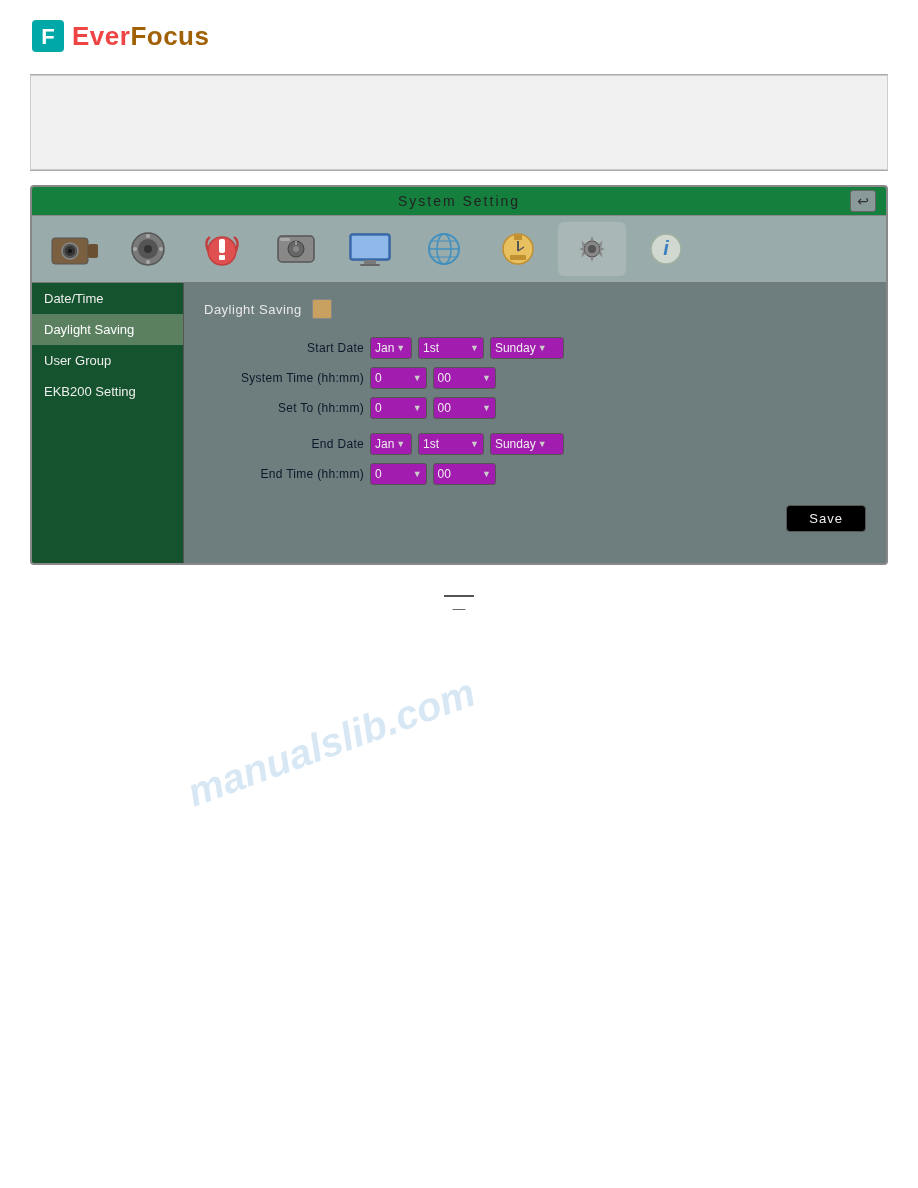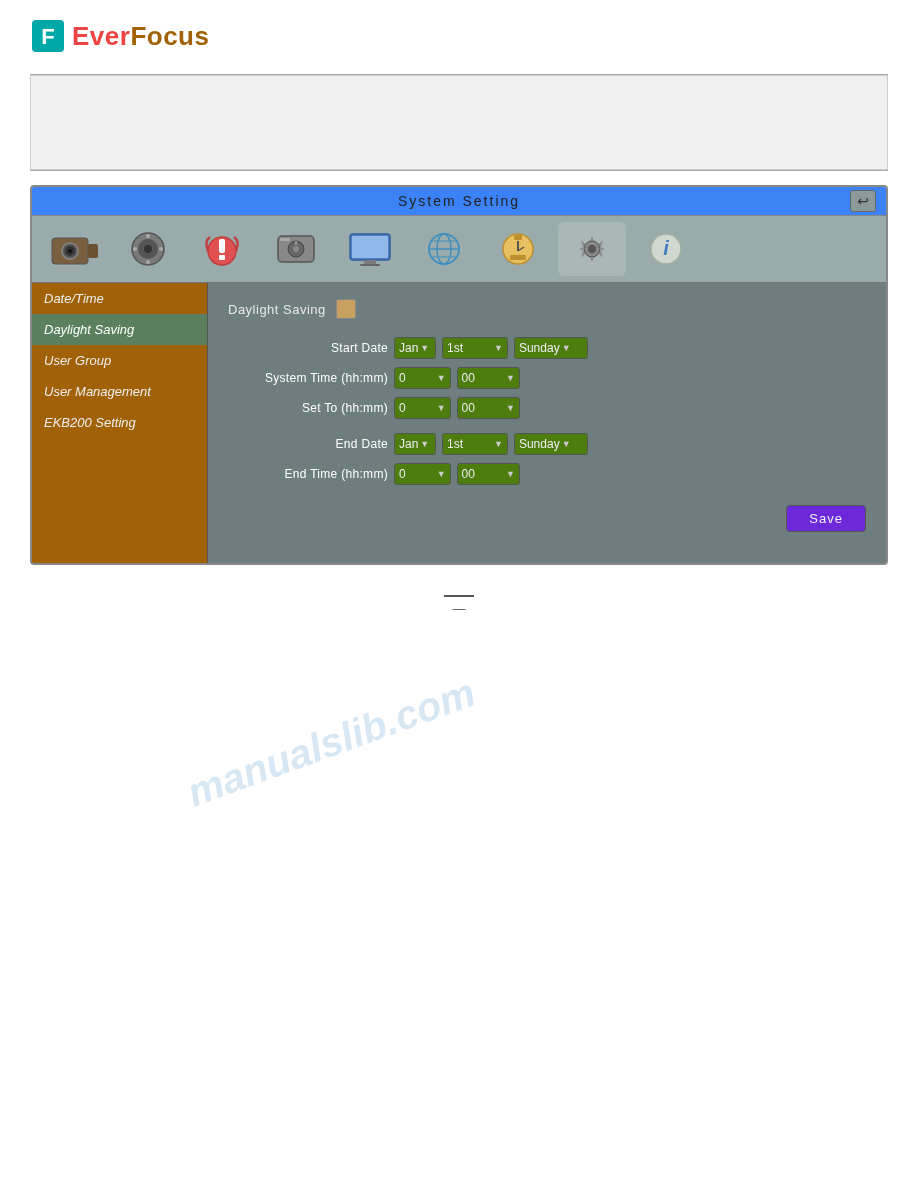--- a/index.html
+++ b/index.html
@@ -58,21 +58,21 @@
     .ui-panel {
       margin: 0 30px;
       border: 2px solid #888;
       background: #b0b8b8;
       border-radius: 4px;
       overflow: hidden;
     }
 
     
     .title-bar {
-      background: #3b82f6;
+      background: #15803d;
       display: flex;
       align-items: center;
       justify-content: center;
       padding: 6px 10px;
       position: relative;
       border-bottom: 1px solid #888;
     }
     .title-bar-text {
       font-size: 14px;
       color: #222;
@@ -122,25 +122,24 @@
 
     
     .panel-body {
       display: flex;
       background: #6e7e7e;
       min-height: 280px;
     }
 
     
     .sidebar {
-      width: 176px;
-      background: #a16207;
+      width: 152px;
+      background: #14532d;
       border-right: 1px solid #555;
       flex-shrink: 0;
-      font-style: italic;
     }
     .sidebar-item {
       padding: 8px 12px;
       font-size: 13px;
       color: #eee;
       cursor: pointer;
       white-space: nowrap;
     }
     .sidebar-item.active {
       background: #5a8060;
@@ -180,28 +179,28 @@
       margin-bottom: 14px;
     }
     .form-row {
       display: flex;
       align-items: center;
       margin-bottom: 8px;
       gap: 6px;
     }
     .form-row-label {
       font-size: 12px;
-      color: #ffffff;
+      color: #0f172a;
       text-align: right;
       width: 160px;
       flex-shrink: 0;
       letter-spacing: 0.3px;
     }
     .dropdown {
-      background: #4d7c0f;
+      background: #a21caf;
       border: 1px solid #555;
       border-radius: 3px;
       color: #eee;
       font-size: 12px;
       padding: 2px 4px;
       display: flex;
       align-items: center;
       gap: 2px;
       cursor: pointer;
       height: 22px;
@@ -222,21 +221,21 @@
     }
 
     
     .save-row {
       display: flex;
       justify-content: flex-end;
       margin-top: 10px;
       padding-top: 6px;
     }
     .save-btn {
-      background: #6d28d9;
+      background: #000000;
       border: 1px solid #555;
       border-radius: 4px;
       color: #eee;
       font-size: 13px;
       padding: 5px 22px;
       cursor: pointer;
       letter-spacing: 1px;
     }
 
     
@@ -376,21 +375,20 @@
         </svg>
     </div>
   </div>
 
   <div class="panel-body">
 
     <div class="sidebar">
       <div class="sidebar-item">Date/Time</div>
       <div class="sidebar-item active">Daylight Saving</div>
       <div class="sidebar-item">User Group</div>
-      <div class="sidebar-item">User Management</div>
       <div class="sidebar-item">EKB200 Setting</div>
     </div>
 
     <div class="content-area">
 
       <div class="ds-toggle-row">
         <span class="ds-label">Daylight Saving</span>
         <div class="ds-checkbox"></div>
       </div>
 

